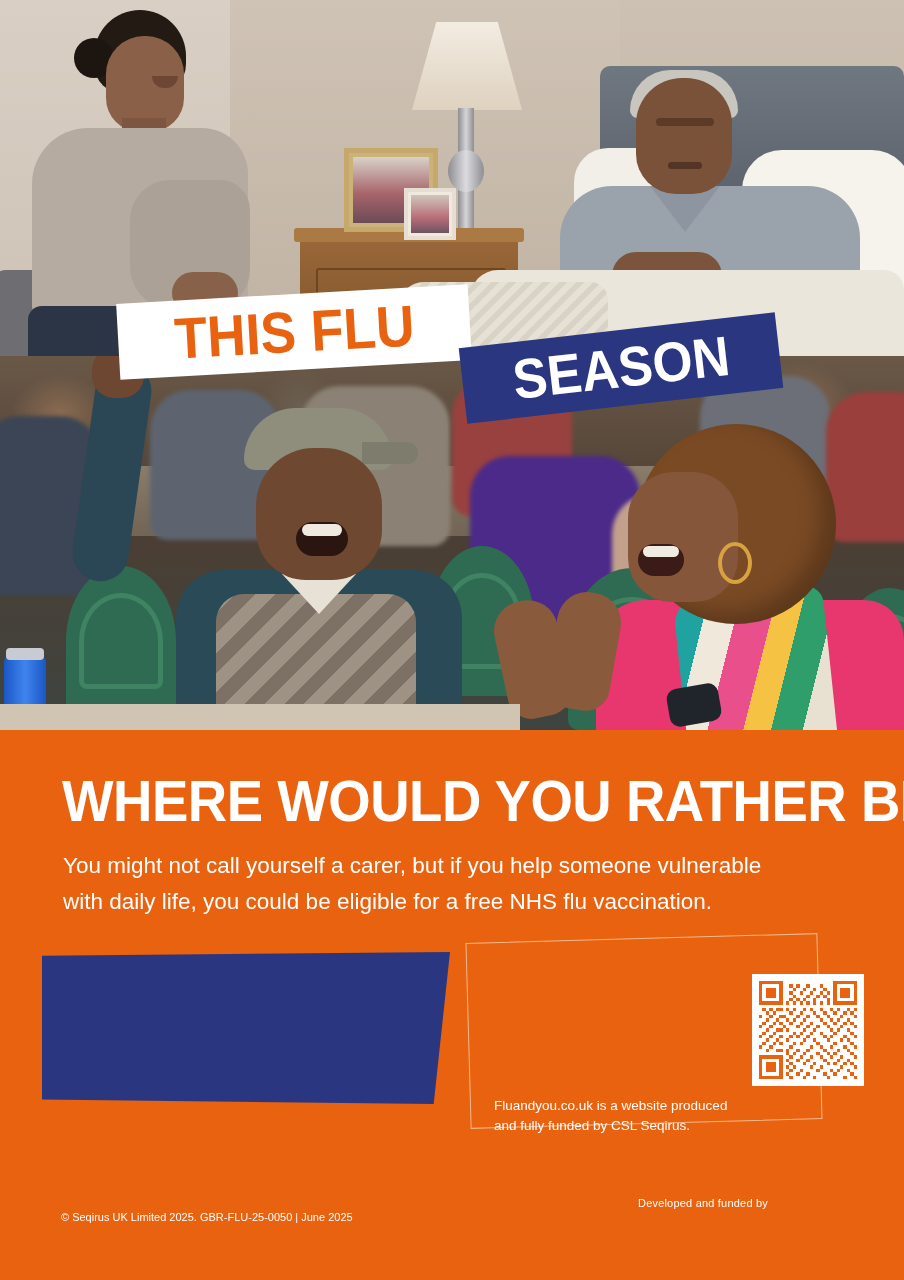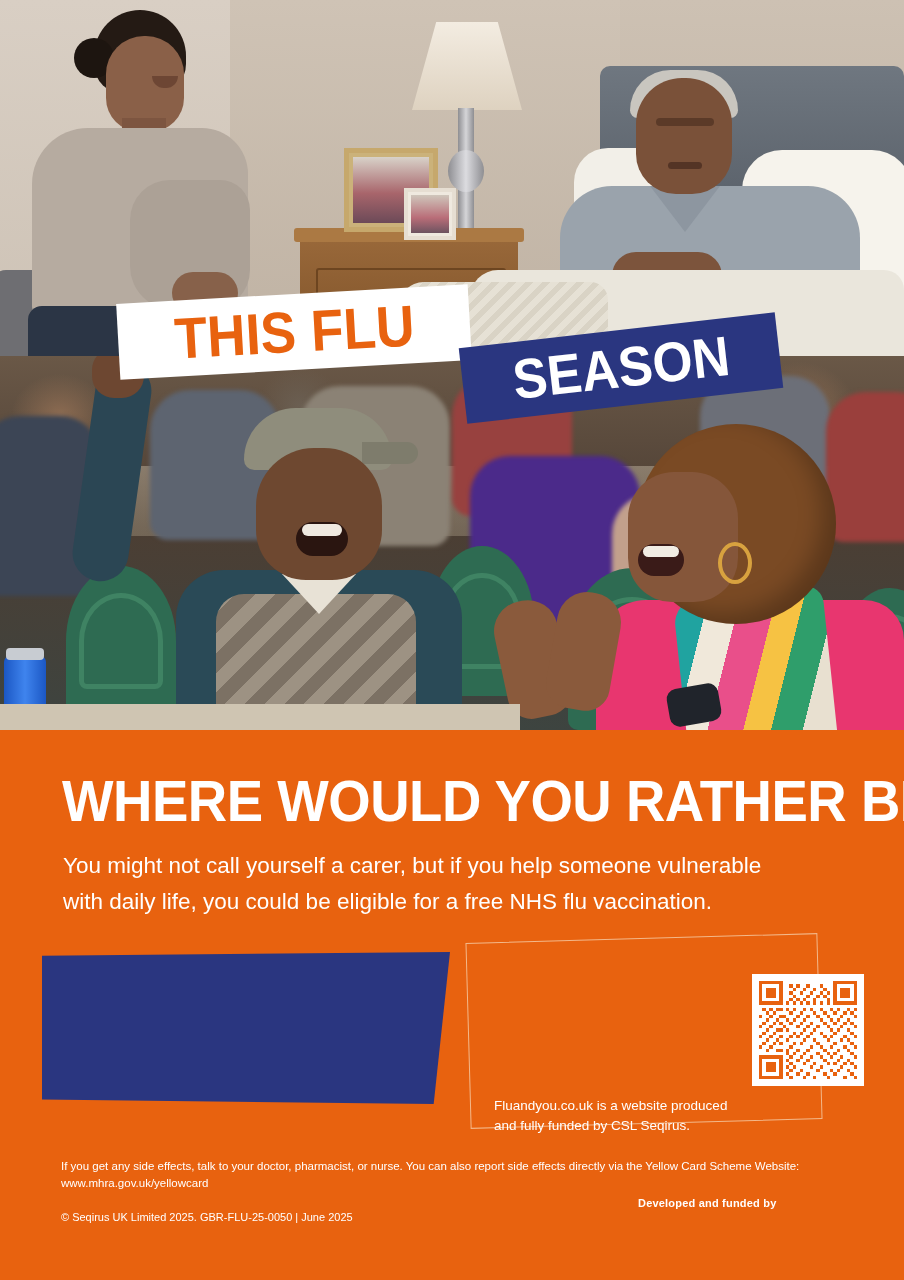--- a/index.html
+++ b/index.html
@@ -476,21 +476,21 @@
     left: 61px; top: 481px;
     color: #ffffff;
     font-size: 11px;
     font-weight: 400;
   }
   .devfunded {
     position: absolute;
     left: 638px; top: 466px;
     color: #ffffff;
     font-size: 11px;
-    font-weight: 700;
+    font-weight: 400;
     line-height: 1.38;
     letter-spacing: .2px;
     text-align: right;
   }
   .csl-logo {
     position: absolute;
     left: 722px; top: 462px;
     color: #ffffff;
     font-size: 29px;
     font-weight: 700;
@@ -860,18 +860,17 @@
           <rect x="9" y="28" width="1" height="1"></rect>
             <rect x="13" y="28" width="1" height="1"></rect>
           <rect x="16" y="28" width="1" height="1"></rect>
             <rect x="20" y="28" width="1" height="1"></rect>
           <rect x="25" y="28" width="1" height="1"></rect>
             <rect x="28" y="28" width="1" height="1"></rect>
         </g>
       </svg>
     </div>
 
-    <div class="legal">If you get any side effects, talk to your doctor, pharmacist, or nurse. You can also report side effects directly via the Yellow Card Scheme Website: www.mhra.gov.uk/yellowcard</div>
     <div class="copyright">© Seqirus UK Limited 2025. GBR-FLU-25-0050 | June 2025</div>
     <div class="devfunded">Developed and funded by</div>
   </div>
 
 </div>
 
 </body></html>

